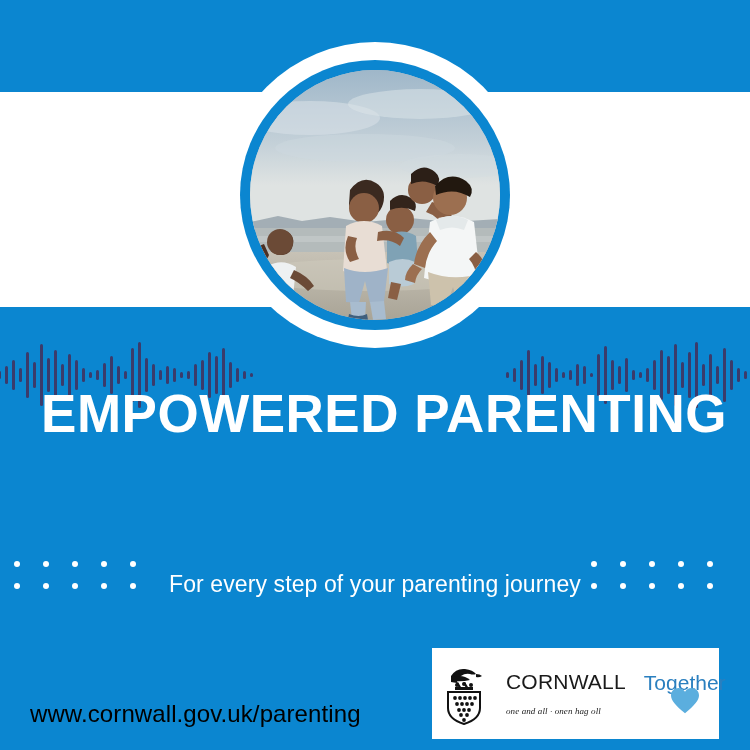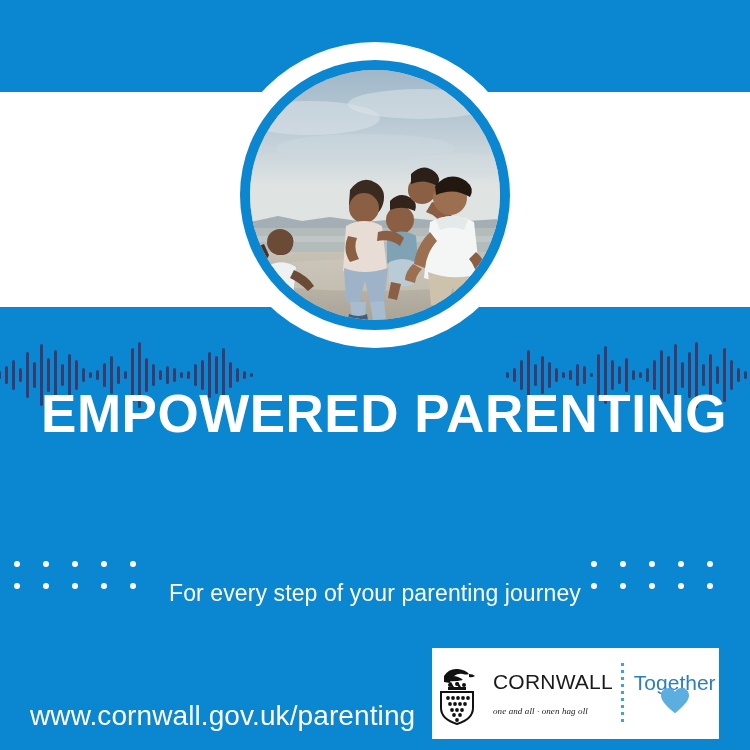--- a/index.html
+++ b/index.html
@@ -113,21 +113,21 @@
     position: absolute;
     left: 0;
     top: 556px;
     width: 750px;
     height: 50px;
     z-index: 4;
   }
   .tagline {
     position: absolute;
     left: 0;
-    top: 12px;
+    top: 3px;
     width: 750px;
     height: 50px;
     display: flex;
     align-items: center;
     justify-content: center;
     color: #ffffff;
     font-size: 23px;
     font-weight: 400;
     letter-spacing: 0.1px;
   }
@@ -146,44 +146,44 @@
     height: 6px;
     border-radius: 50%;
     background: #ffffff;
   }
 
   
   .url {
     position: absolute;
     left: 30px;
     top: 700px;
-    color: #ffffff;
-    font-size: 28px;
+    color: #000000;
+    font-size: 24px;
     font-weight: 400;
     letter-spacing: 0.1px;
     z-index: 4;
     text-align: center;
   }
 
   .logo-box {
     position: absolute;
     left: 432px;
     top: 648px;
     width: 287px;
     height: 91px;
     background: #ffffff;
     display: flex;
     align-items: center;
     z-index: 4;
   }
   .logo-cc {
     display: flex;
     align-items: center;
-    padding-left: 3px;
-    gap: 14px;
+    padding-left: 10px;
+    gap: 20px;
   }
   .crest { width: 44px; height: 62px; display: block; }
   .cc-words {
     display: flex;
     flex-direction: column;
     line-height: 0.93;
   }
   .cc-name {
     color: #1a1a1a;
     font-size: 21px;

